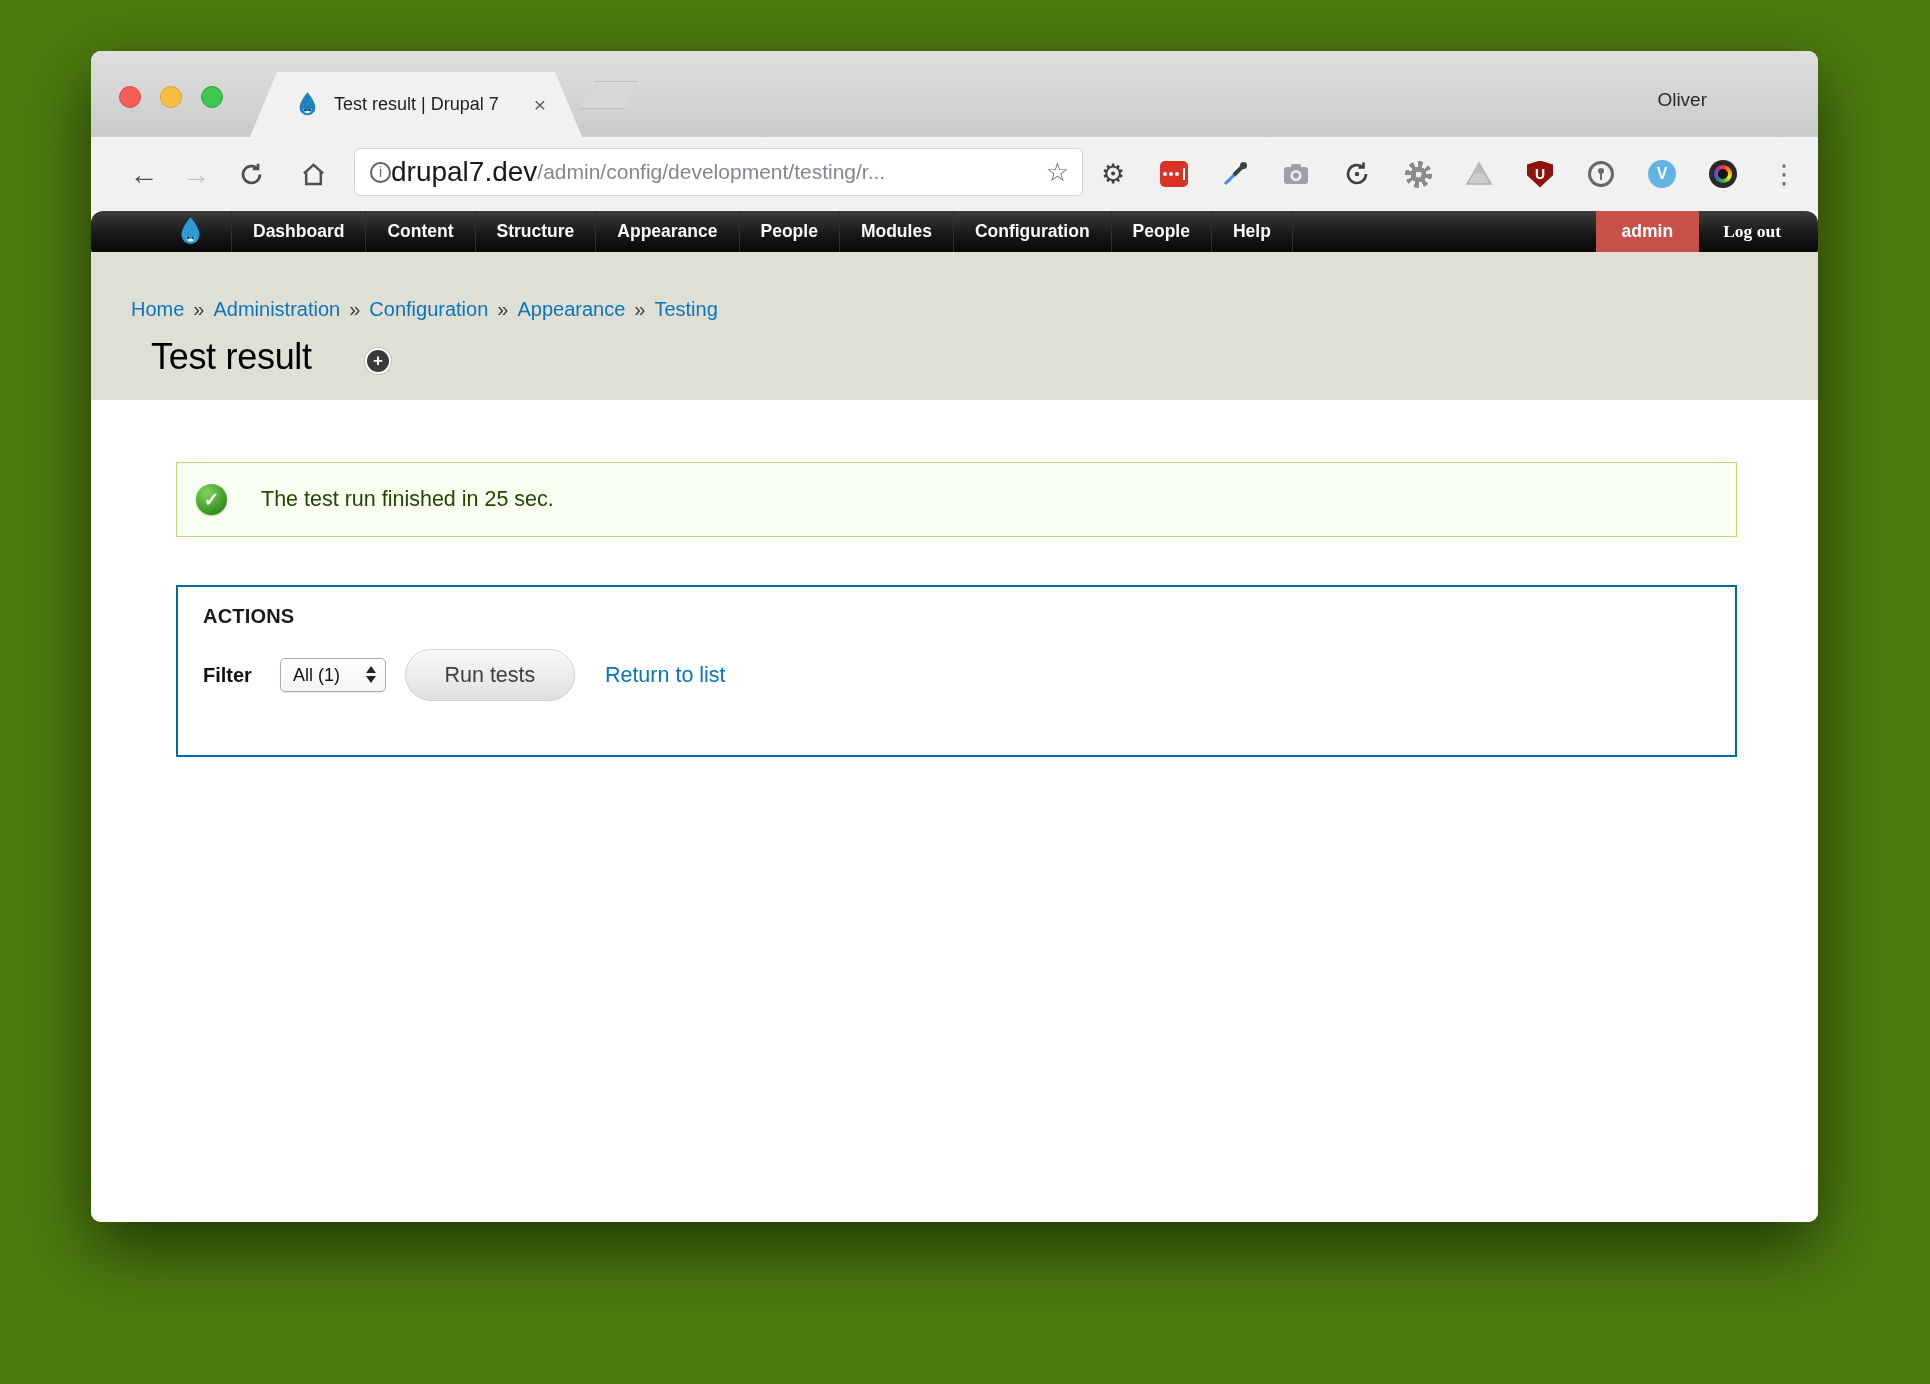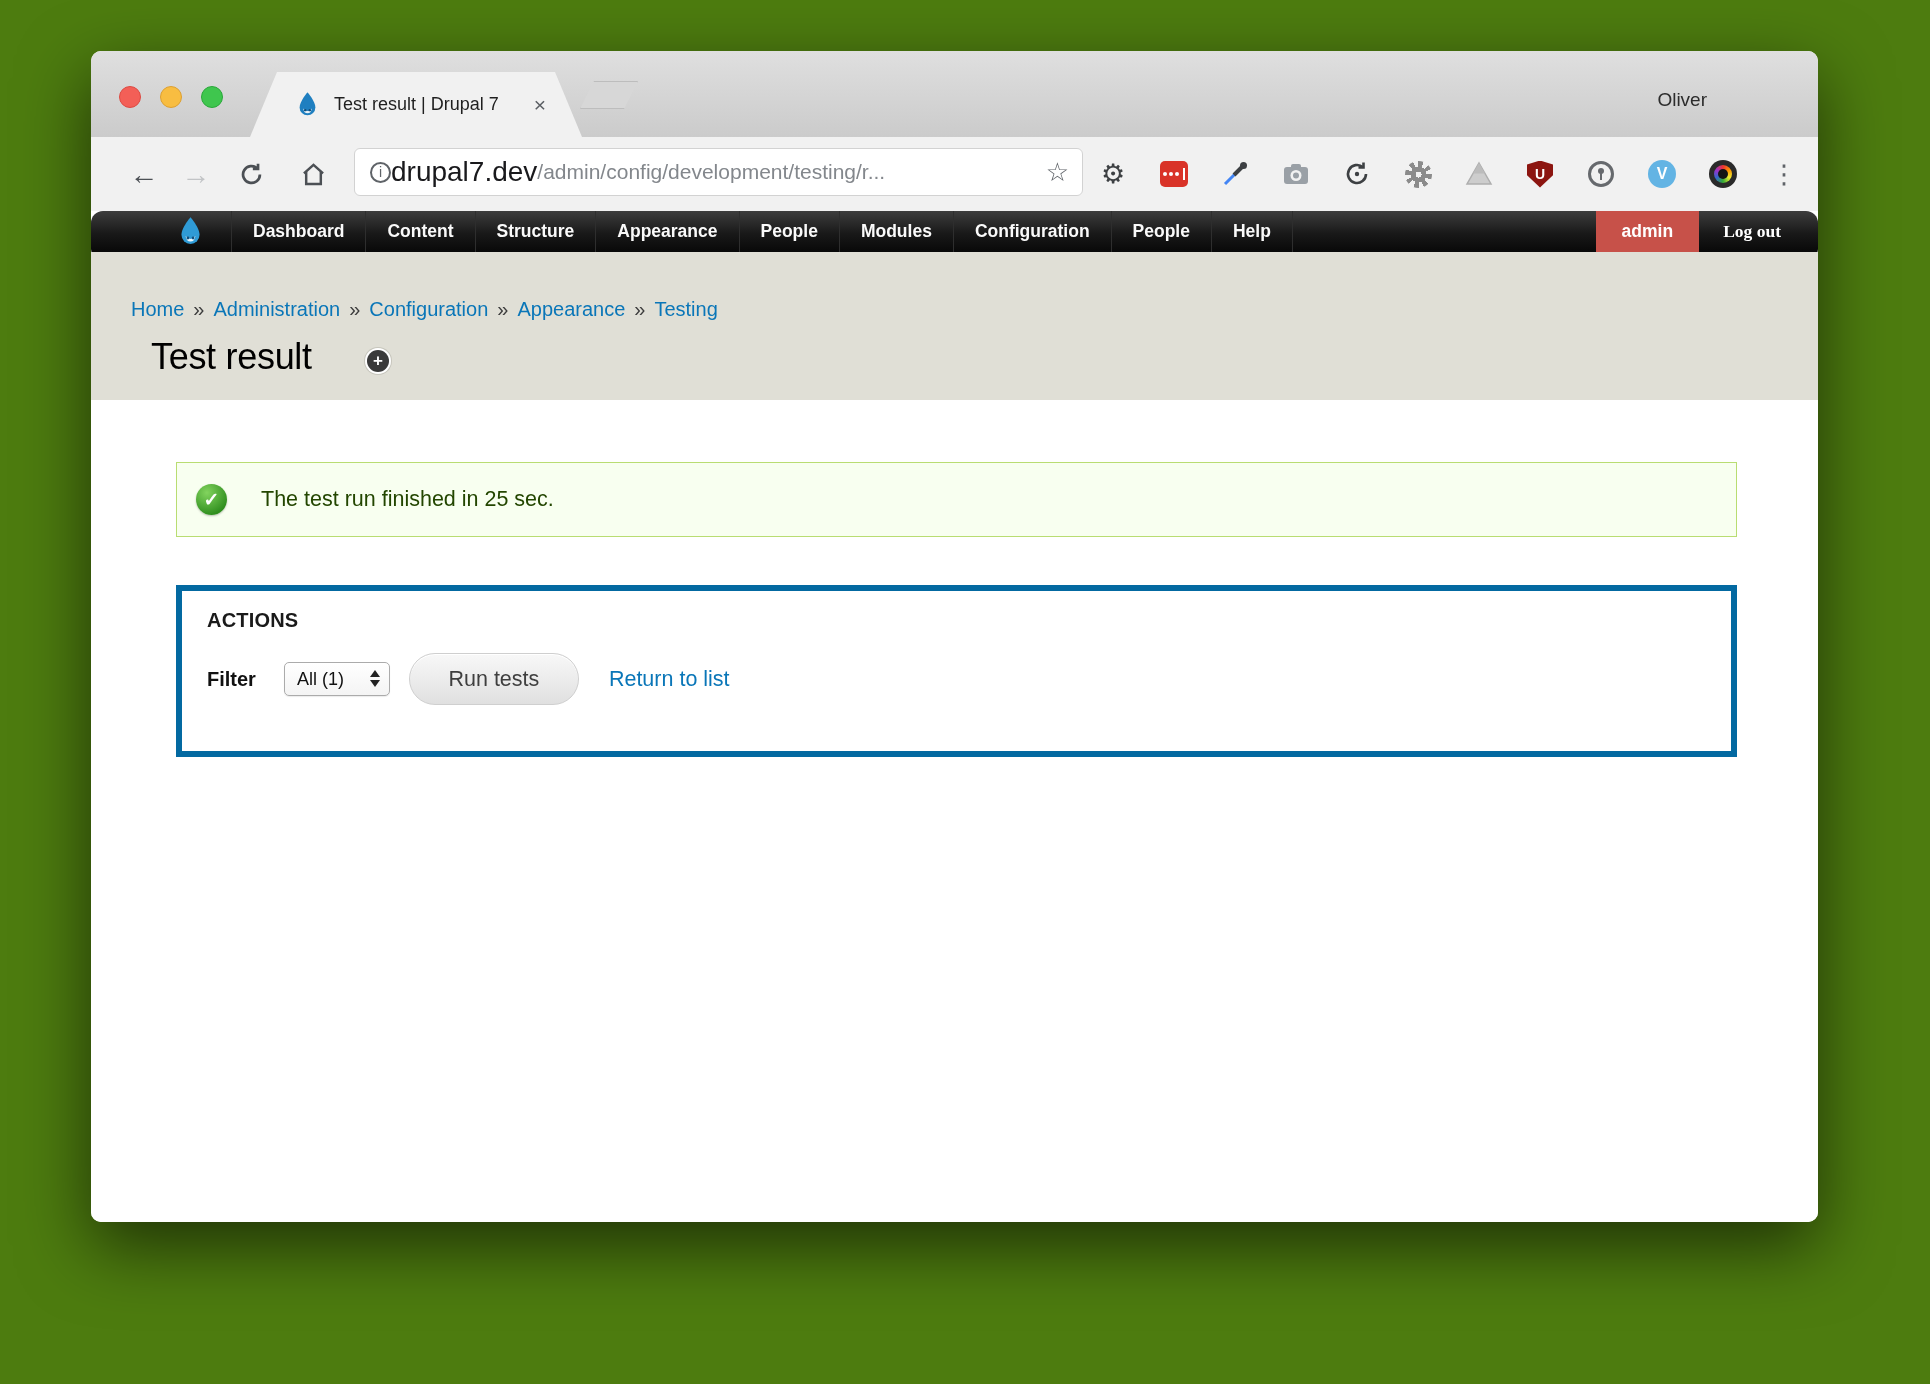--- a/index.html
+++ b/index.html
@@ -94,21 +94,21 @@
   
   .content{position:absolute;left:0;top:349px;width:100%;height:822px;background:#fff;}
   .msg{position:absolute;left:85px;top:62px;width:1561px;height:75px;background:#f8fff0;
       border:1px solid #b9dd72;display:flex;align-items:center;}
   .msg-icon{margin-left:19px;width:31px;height:31px;border-radius:50%;flex:0 0 auto;
       background:radial-gradient(circle at 35% 28%,#82d45e,#2f8e1e 75%);
       color:#fff;font-size:19px;font-weight:bold;text-align:center;line-height:31px;
       box-shadow:0 1px 2px rgba(0,0,0,.25);}
   .msg-text{margin-left:34px;font-size:21.5px;color:#234600;}
 
-  .fieldset{position:absolute;left:85px;width:1561px;background:#fff;border:6px solid #0369a1;}
+  .fieldset{position:absolute;left:85px;width:1561px;background:#fff;border:2px solid #0369a1;}
   .fs-actions{top:185px;height:172px;}
   .fs-results{top:390px;height:250px;}
   .fs-legend{position:absolute;left:25px;font-size:20px;font-weight:bold;color:#1a1a1a;
       letter-spacing:.2px;}
   .fs-actions .fs-legend{top:18px;}
   .fs-results .fs-legend{top:16px;}
   .actions-row{position:absolute;left:25px;top:60px;display:flex;align-items:center;height:56px;}
   .filter-label{font-size:20px;font-weight:bold;color:#111;}
   .select{margin-left:28px;width:106px;height:34px;border:1px solid #ababab;border-radius:5px;
       background:linear-gradient(#fff,#f4f4f4);display:flex;align-items:center;position:relative;

